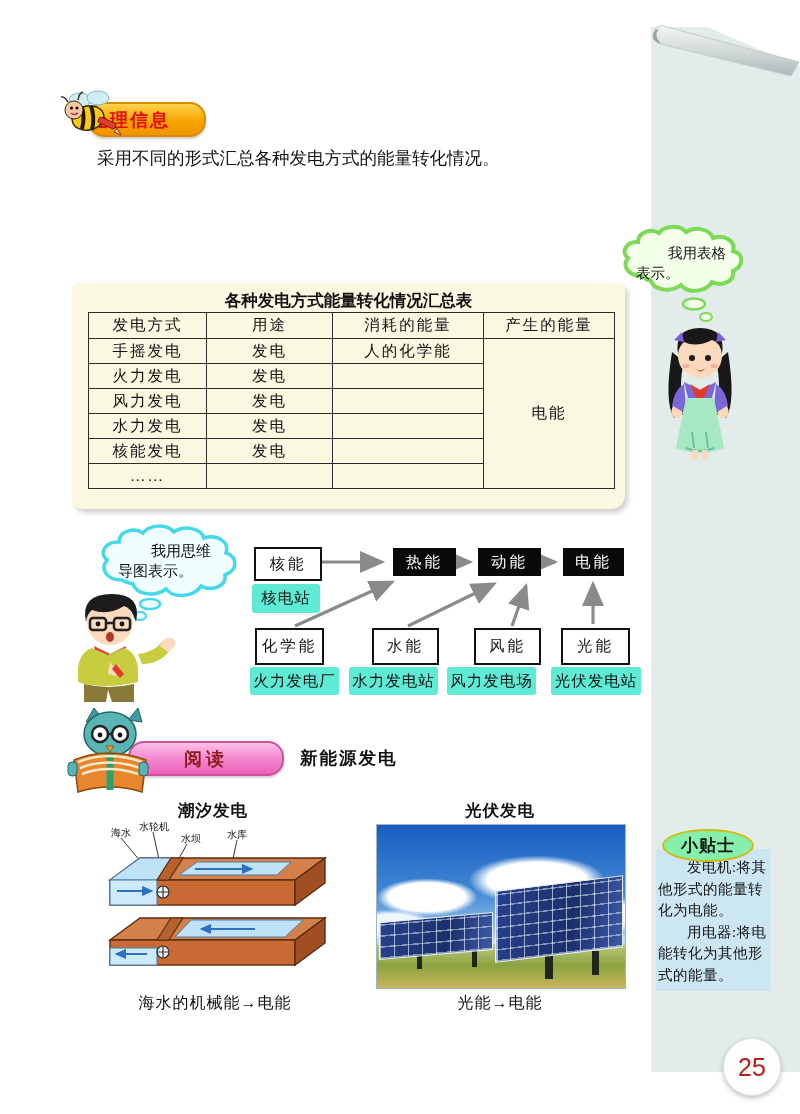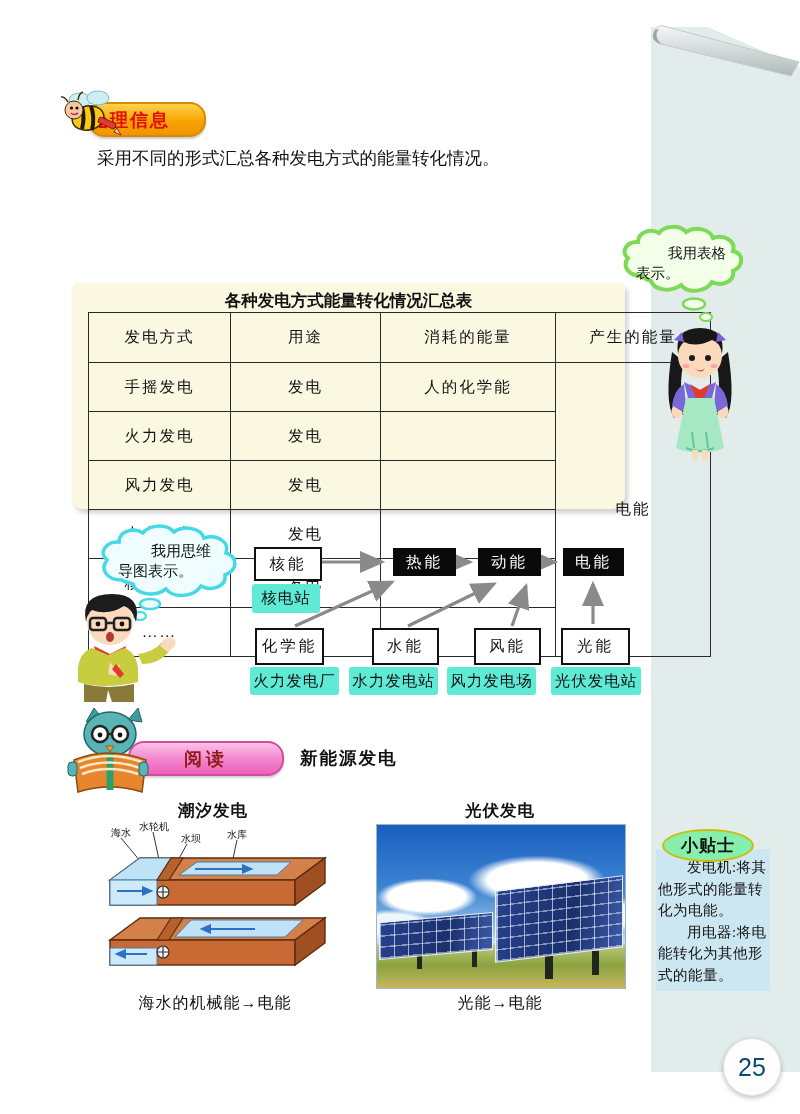--- a/index.html
+++ b/index.html
@@ -18,21 +18,21 @@
   #badge-pill span{font-weight:bold;font-size:18px;color:#e20a0a;letter-spacing:2px;}
   #intro{left:62px;top:145px;width:580px;font-size:17.5px;line-height:26.5px;text-align:justify;}
   #intro p{margin:0;text-indent:2em;}
 
   
   #panel{left:72px;top:283px;width:553px;height:226px;background:#fbf8e1;
          border-radius:6px 6px 14px 10px;box-shadow:3px 4px 5px rgba(0,0,0,.18);}
   #panel .ttl{margin-top:7px;text-align:center;font-weight:bold;font-size:16.5px;}
   #sumtable{position:absolute;left:16px;top:29px;border-collapse:collapse;table-layout:fixed;width:522px;}
   #sumtable th,#sumtable td{border:1.6px solid #2a2a2a;font-size:15.5px;letter-spacing:2px;
-         text-align:center;padding:12px;height:24px;font-weight:normal;}
+         text-align:center;padding:0;height:24px;font-weight:normal;}
   #sumtable th{height:25px;}
   .cw0{width:117px}.cw1{width:125px}.cw2{width:150px}.cw3{width:130px}
 
   
   .bubble-text{position:absolute;font-size:14.5px;line-height:20px;}
   .bubble-text .l1{display:block;text-indent:2.2em;}
   .bubble-text .l2{display:block;}
 
   
   #mindmap{left:240px;top:540px;width:410px;height:160px;}
@@ -71,21 +71,21 @@
   #tips-box{left:656px;top:849px;width:114px;height:142px;background:#cde7f2;}
   #tips-box p{margin:0;padding:0 2px;text-indent:2em;font-size:14.5px;line-height:21.5px;letter-spacing:.5px;}
   #tips-box p:first-child{padding-top:8px;}
   #tips-badge{left:662px;top:829px;width:88px;height:29px;background:#86efac;border:2px solid #cdbd0a;
     border-radius:50%;display:flex;align-items:center;justify-content:center;z-index:2;
     font-weight:bold;font-size:17px;letter-spacing:1px;}
 
   
   #pnum{left:723px;top:1038px;width:56px;height:56px;border-radius:50%;background:#fdfdfd;
     border:1px solid #e2e2e2;box-shadow:0 2px 5px rgba(0,0,0,.25);display:flex;align-items:center;
-    justify-content:center;font-size:25px;color:#0c4a6e;}
+    justify-content:center;font-size:25px;color:#b91c1c;}
 </style>
 </head>
 <body>
 
 <div id="page">
 
   <div class="abs" id="sidebar"></div>
   <svg class="abs" style="left:645px;top:14px;width:160px;height:70px;z-index:3" viewBox="0 0 160 70">
     <defs>
         <linearGradient id="curlg" x1="0" y1="0" x2="0" y2="1">

